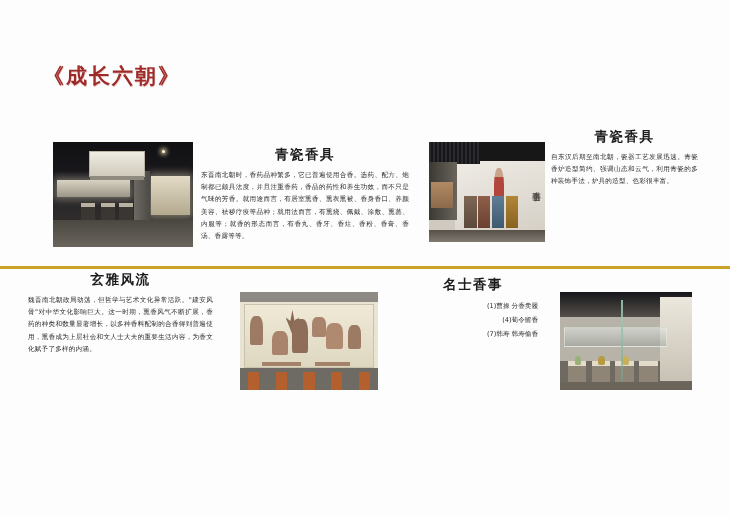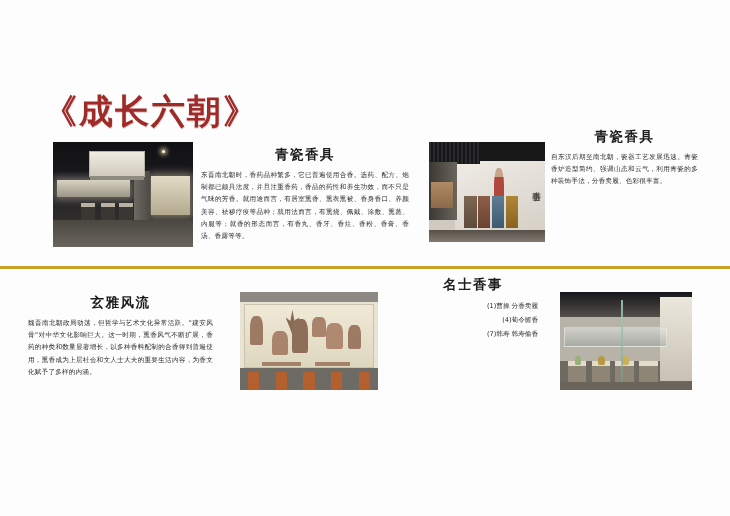--- a/index.html
+++ b/index.html
@@ -23,27 +23,26 @@
     height: 516px;
     background: #fdfdfd;
   }
 
   
   .slide-title {
     position: absolute;
     left: 43px;
     top: 62px;
     font-family: "DejaVu Serif", "Liberation Serif", serif;
-    font-size: 34px;
+    font-size: 21px;
     font-weight: bold;
     color: #9e2b28;
     letter-spacing: 2px;
     white-space: nowrap;
     text-shadow: 0.5px 0.5px 0 rgba(158,43,40,0.25);
-    margin-top: 27px;
   }
 
   
   .gold-divider {
     position: absolute;
     left: 0;
     top: 266px;
     width: 730px;
     height: 3px;
     background: #c9a227;
@@ -257,21 +256,21 @@
   #photo-glass .v2 { left:29%; }
   #photo-glass .v3 { left:47%; background:#c9b15a; }
   #photo-glass .floor4 {
     position:absolute; left:0; bottom:0; width:100%; height:8%;
     background:#6a645b;
   }
 
   
   #block-xiangpin { left: 201px; top: 146px; width: 208px; }
   #block-qingci   { left: 551px; top: 128px; width: 147px; }
-  #block-xuanya   { left: 28px;  top: 294px; width: 185px; }
+  #block-xuanya   { left: 28px;  top: 271px; width: 185px; }
   #block-mingshi  { left: 408px; top: 276px; width: 130px; }
 </style>
 </head>
 <body style="background: rgb(253, 253, 253);">
 
 <div class="slide">
 
   <div class="slide-title" style="color: rgb(158, 43, 40);">《成长六朝》</div>
 
   <div class="photo" id="photo-hall">
@@ -304,21 +303,21 @@
       <div class="panel pn2"></div>
       <div class="panel pn3"></div>
       <div class="panel pn4"></div>
       <div class="calli">名士香事</div>
       <div class="floor2"></div>
     </div>
   </div>
 
   <div class="text-block" id="block-qingci">
     <div class="block-heading">青瓷香具</div>
-    <div class="block-body">自东汉后期至南北朝，瓷器工艺发展迅速。青瓷香炉造型简约、强调山态和云气，利用青瓷的多种装饰手法，分香卖履、色彩很丰富。</div>
+    <div class="block-body">自东汉后期至南北朝，瓷器工艺发展迅速。青瓷香炉造型简约、强调山态和云气，利用青瓷的多种装饰手法，炉具的造型、色彩很丰富。</div>
   </div>
 
   <div class="gold-divider" style="background: rgb(201, 162, 39);"></div>
 
   <div class="text-block" id="block-xuanya">
     <div class="block-heading">玄雅风流</div>
     <div class="block-body">魏晋南北朝政局动荡，但哲学与艺术文化异常活跃。"建安风骨"对中华文化影响巨大。这一时期，熏香风气不断扩展，香药的种类和数量显著增长，以多种香料配制的合香得到普遍使用，熏香成为上层社会和文人士大夫的重要生活内容，为香文化赋予了多样的内涵。</div>
   </div>
 
   <div class="photo" id="photo-relief">

